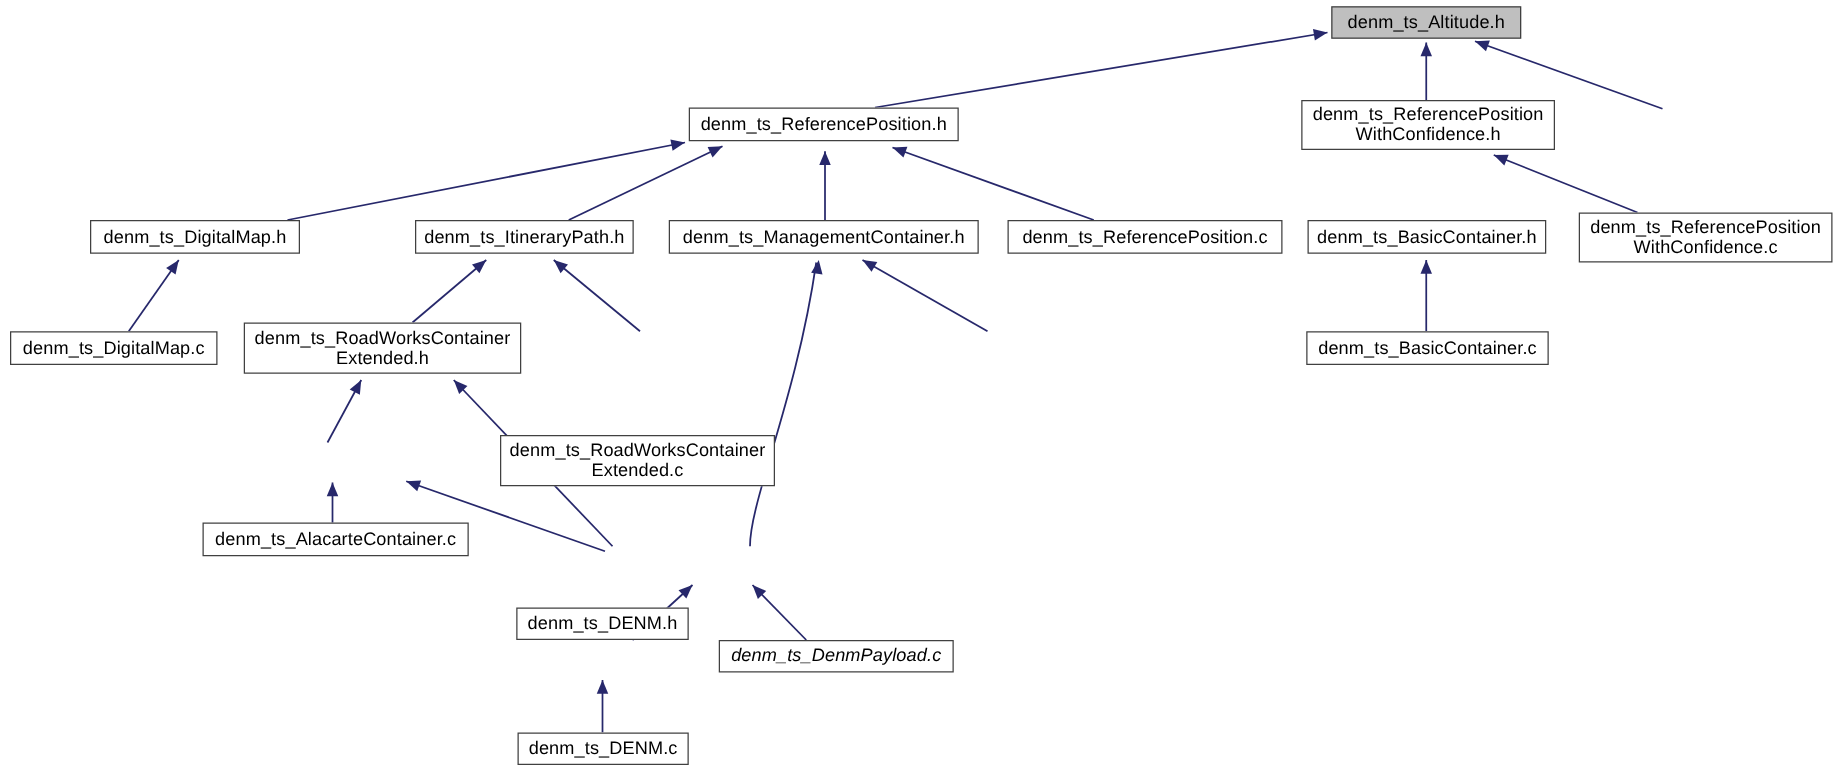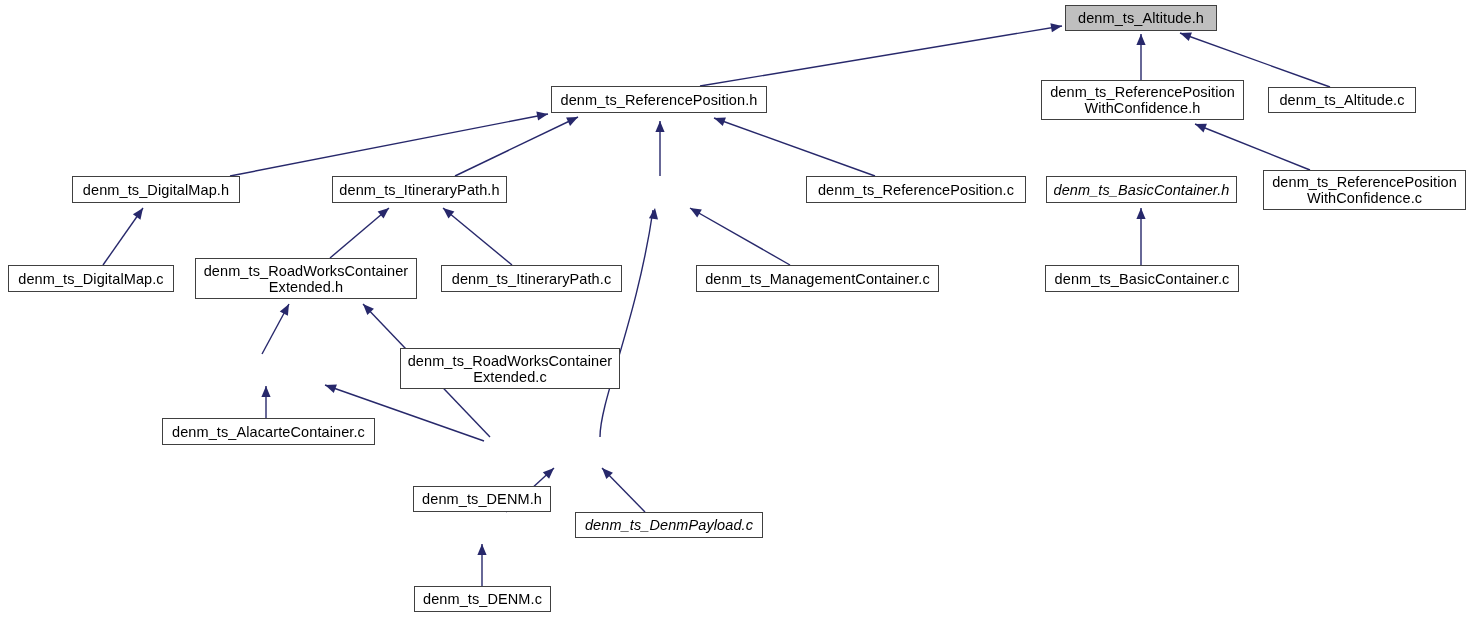--- a/index.html
+++ b/index.html
@@ -94,32 +94,30 @@
       <polygon points="0,0 -11,4.6 -11,-4.6" fill="#27286b" transform="translate(554,468) rotate(-43)"></polygon>
       <path d="M 645 512 L 602 468" fill="none" stroke="#27286b" stroke-width="1.4"></path>
       <polygon points="0,0 -11,4.6 -11,-4.6" fill="#27286b" transform="translate(602,468) rotate(-134)"></polygon>
       <path d="M 482 586 L 482 544" fill="none" stroke="#27286b" stroke-width="1.4"></path>
       <polygon points="0,0 -11,4.6 -11,-4.6" fill="#27286b" transform="translate(482,544) rotate(-90)"></polygon>
     </svg>
 <div class="node highlight" style="left: 1065px; top: 5px; width: 152px; height: 26px;"><span class="label">denm_ts_Altitude.h</span></div>
     <div class="node" style="left: 551px; top: 86px; width: 216px; height: 27px;"><span class="label">denm_ts_ReferencePosition.h</span></div>
     <div class="node" style="left: 1041px; top: 80px; width: 203px; height: 40px;"><span class="label">denm_ts_ReferencePosition
 WithConfidence.h</span></div>
-    <div class="node" style="left: 1268px; top: 87px; width: 148px; height: 26px;"><span class="label">denm_ts_Altitude.c</span></div>
     <div class="node" style="left: 72px; top: 176px; width: 168px; height: 27px;"><span class="label">denm_ts_DigitalMap.h</span></div>
     <div class="node" style="left: 332px; top: 176px; width: 175px; height: 27px;"><span class="label">denm_ts_ItineraryPath.h</span></div>
+    <div class="node" style="left: 535px; top: 176px; width: 248px; height: 27px;"><span class="label">denm_ts_ManagementContainer.h</span></div>
     <div class="node" style="left: 806px; top: 176px; width: 220px; height: 27px;"><span class="label">denm_ts_ReferencePosition.c</span></div>
-    <div class="node" style="left: 1046px; top: 176px; width: 191px; height: 27px; font-style: italic;"><span class="label">denm_ts_BasicContainer.h</span></div>
+    <div class="node" style="left: 1046px; top: 176px; width: 191px; height: 27px;"><span class="label">denm_ts_BasicContainer.h</span></div>
     <div class="node" style="left: 1263px; top: 170px; width: 203px; height: 40px;"><span class="label">denm_ts_ReferencePosition
 WithConfidence.c</span></div>
     <div class="node" style="left: 8px; top: 265px; width: 166px; height: 27px;"><span class="label">denm_ts_DigitalMap.c</span></div>
     <div class="node" style="left: 195px; top: 258px; width: 222px; height: 41px;"><span class="label">denm_ts_RoadWorksContainer
 Extended.h</span></div>
-    <div class="node" style="left: 441px; top: 265px; width: 181px; height: 27px;"><span class="label">denm_ts_ItineraryPath.c</span></div>
-    <div class="node" style="left: 696px; top: 265px; width: 243px; height: 27px;"><span class="label">denm_ts_ManagementContainer.c</span></div>
     <div class="node" style="left: 1045px; top: 265px; width: 194px; height: 27px;"><span class="label">denm_ts_BasicContainer.c</span></div>
     <div class="node" style="left: 400px; top: 348px; width: 220px; height: 41px;"><span class="label">denm_ts_RoadWorksContainer
 Extended.c</span></div>
     <div class="node" style="left: 162px; top: 418px; width: 213px; height: 27px;"><span class="label">denm_ts_AlacarteContainer.c</span></div>
     <div class="node" style="left: 413px; top: 486px; width: 138px; height: 26px;"><span class="label">denm_ts_DENM.h</span></div>
     <div class="node" style="left: 575px; top: 512px; width: 188px; height: 26px; font-style: italic;"><span class="label">denm_ts_DenmPayload.c</span></div>
     <div class="node" style="left: 414px; top: 586px; width: 137px; height: 26px;"><span class="label">denm_ts_DENM.c</span></div>
   </div>
 
 </body></html>

